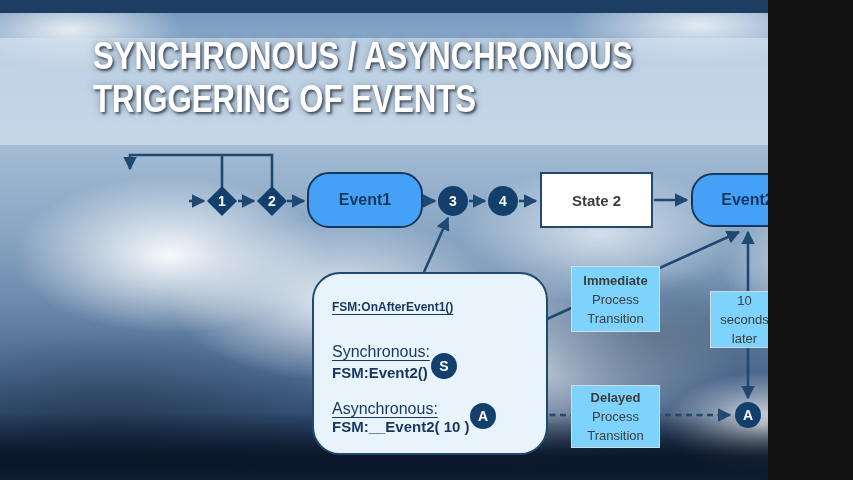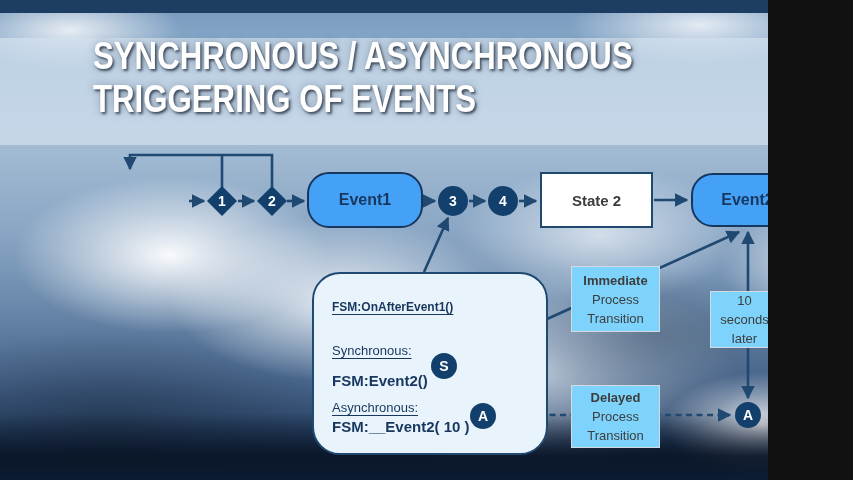--- a/index.html
+++ b/index.html
@@ -49,21 +49,21 @@
   .num{font-size:14px;}
   .marker-circle{width:26px;height:26px;font-size:14px;}
 
   
   .fsm-panel{position:absolute;left:312px;top:272px;width:236px;height:183px;
       box-sizing:border-box;background:#E9F3FB;border:2px solid #1F4971;
       border-radius:28px;color:#17375E;}
   .fsm-panel .txt{position:absolute;left:18px;white-space:nowrap;}
   .u{text-decoration:underline;text-underline-offset:3px;}
   .fsm-heading{top:26px;font-size:12px;font-weight:bold;}
-  .fsm-label{font-size:13px;}
+  .fsm-label{font-size:16px;}
   .fsm-code{font-size:15px;font-weight:bold;}
 
   
   .note{position:absolute;box-sizing:border-box;background:#7dd3fc;
         border:1px solid #d3dae1;color:#3d3d3d;font-size:13px;line-height:19px;
         display:flex;flex-direction:column;align-items:center;justify-content:center;
         text-align:center;}
   .note .b1{font-weight:bold;}
 </style>
 </head>
@@ -119,21 +119,21 @@
   <div class="box state-box" style="left:540px;top:172px;width:113px;height:56px;text-align:center;">
     <span>State 2</span>
   </div>
   <div class="box event-box" style="left:691px;top:173px;width:113px;height:54px;">
     <span>Event2</span>
   </div>
 
   <div class="fsm-panel">
     <div class="txt fsm-heading u">FSM:OnAfterEvent1()</div>
     <div class="txt fsm-label u" style="top:69px;">Synchronous:</div>
-    <div class="txt fsm-code" style="top:98px;">FSM:Event2()</div>
+    <div class="txt fsm-code" style="top:90px;">FSM:Event2()</div>
     <div class="txt fsm-label u" style="top:126px;">Asynchronous:</div>
     <div class="txt fsm-code" style="top:144px;">FSM:__Event2( 10 )</div>
   </div>
   <div class="node circle marker-circle" style="left:431px;top:353px;">
     <span>S</span>
   </div>
   <div class="node circle marker-circle" style="left:470px;top:403px;">
     <span>A</span>
   </div>
 

